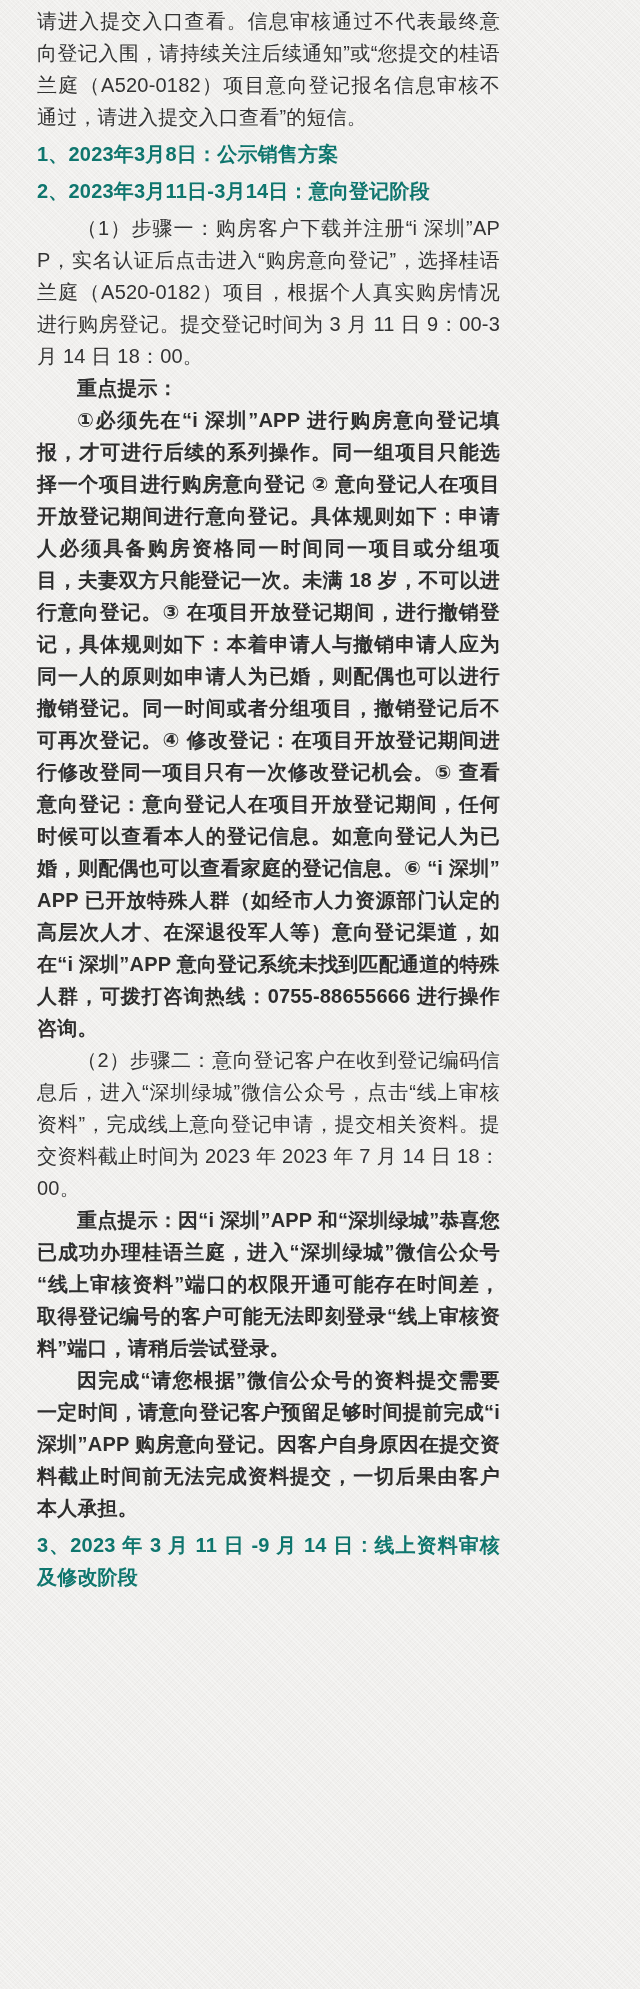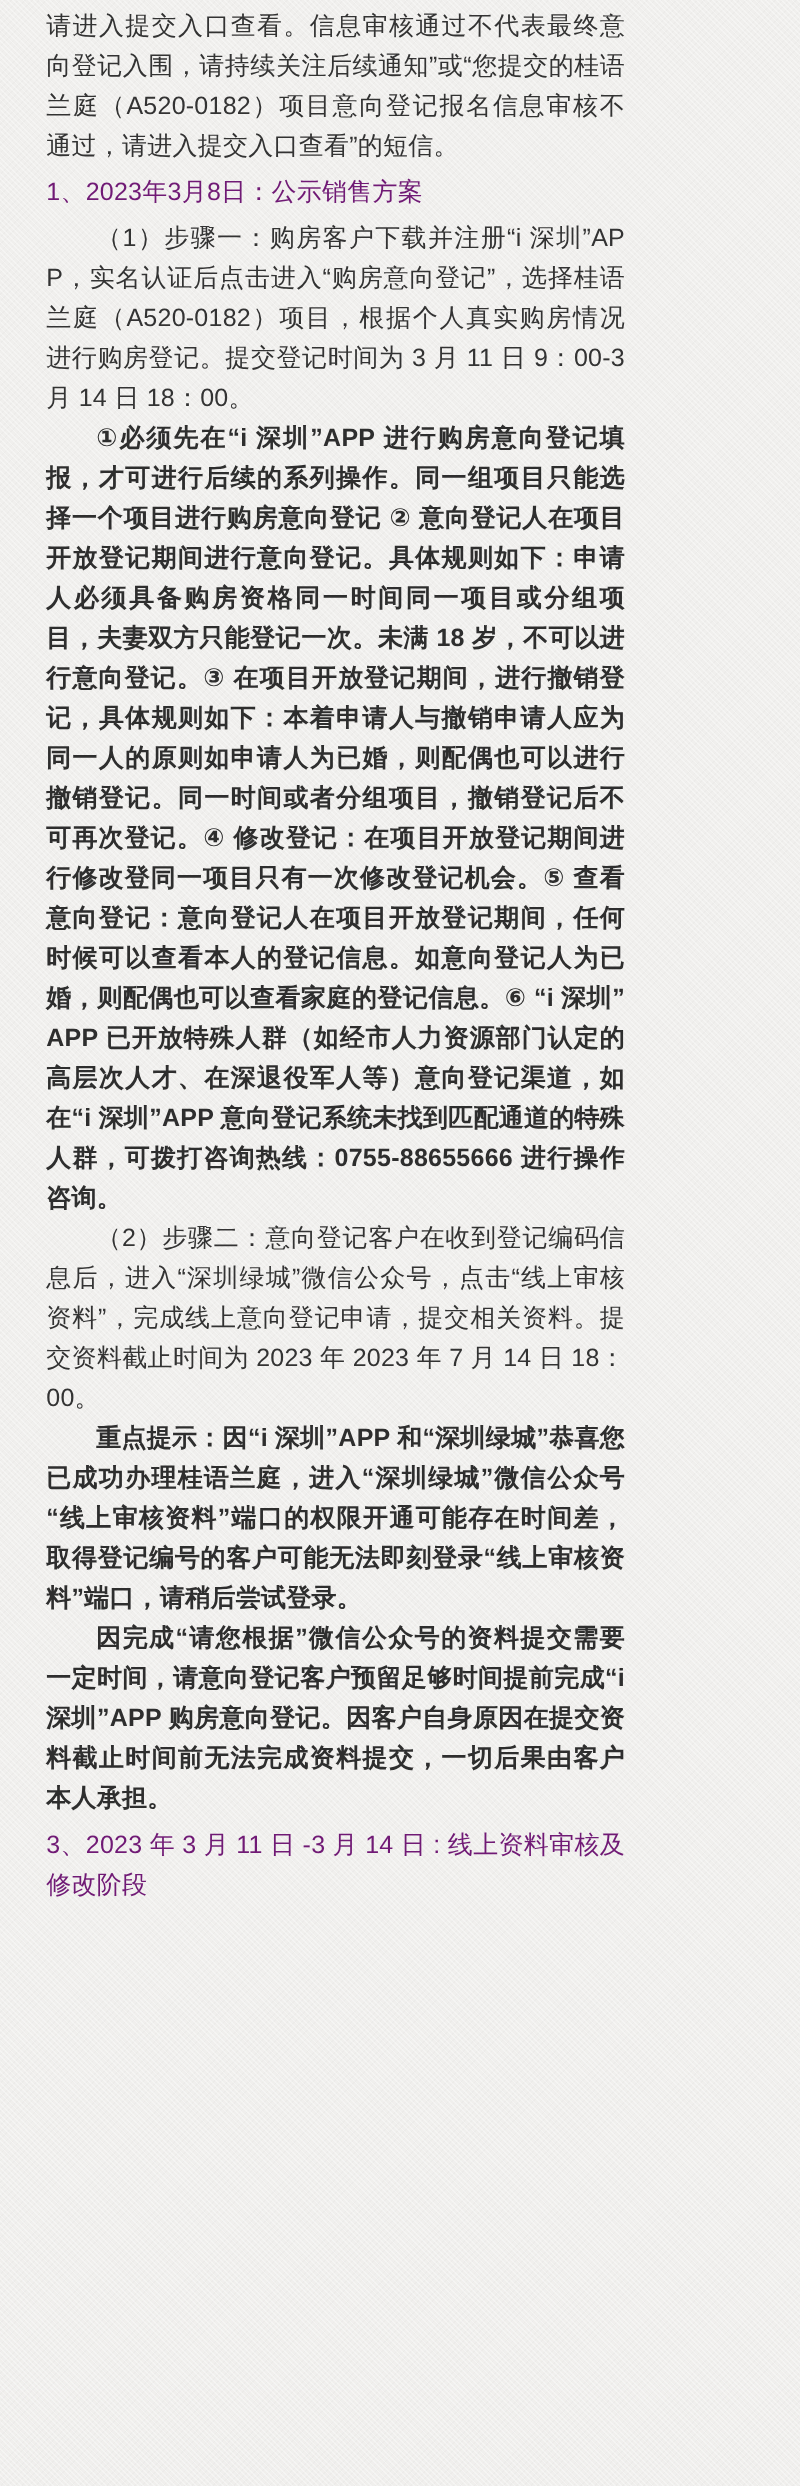--- a/index.html
+++ b/index.html
@@ -42,30 +42,32 @@
     text-indent: 2em;
     font-weight: 400;
   }
   .para-bold {
     text-indent: 2em;
     font-weight: 700;
     color: #2e2e2e;
   }
   .para-heading {
     text-indent: 0;
-    font-weight: 400;
-    color: #701a75;
+    font-weight: 700;
+    color: #0f766e;
     margin: 5px 0 5px 0 !important;
   }
 </style>
 </head>
 <body>
 
 <main class="article">
     <p class="para-continued">请进入提交入口查看。信息审核通过不代表最终意向登记入围，请持续关注后续通知”或“您提交的桂语兰庭（A520-0182）项目意向登记报名信息审核不通过，请进入提交入口查看”的短信。</p>
     <p class="para-heading">1、2023年3月8日：公示销售方案</p>
+    <p class="para-heading">2、2023年3月11日-3月14日：意向登记阶段</p>
     <p class="para-normal">（1）步骤一：购房客户下载并注册“i 深圳”APP，实名认证后点击进入“购房意向登记”，选择桂语兰庭（A520-0182）项目，根据个人真实购房情况进行购房登记。提交登记时间为 3 月 11 日 9：00-3 月 14 日 18：00。</p>
+    <p class="para-bold">重点提示：</p>
     <p class="para-bold">①必须先在“i 深圳”APP 进行购房意向登记填报，才可进行后续的系列操作。同一组项目只能选择一个项目进行购房意向登记 ② 意向登记人在项目开放登记期间进行意向登记。具体规则如下：申请人必须具备购房资格同一时间同一项目或分组项目，夫妻双方只能登记一次。未满 18 岁，不可以进行意向登记。③ 在项目开放登记期间，进行撤销登记，具体规则如下：本着申请人与撤销申请人应为同一人的原则如申请人为已婚，则配偶也可以进行撤销登记。同一时间或者分组项目，撤销登记后不可再次登记。④ 修改登记：在项目开放登记期间进行修改登同一项目只有一次修改登记机会。⑤ 查看意向登记：意向登记人在项目开放登记期间，任何时候可以查看本人的登记信息。如意向登记人为已婚，则配偶也可以查看家庭的登记信息。⑥ “i 深圳”APP 已开放特殊人群（如经市人力资源部门认定的高层次人才、在深退役军人等）意向登记渠道，如在“i 深圳”APP 意向登记系统未找到匹配通道的特殊人群，可拨打咨询热线：0755-88655666 进行操作咨询。</p>
     <p class="para-normal">（2）步骤二：意向登记客户在收到登记编码信息后，进入“深圳绿城”微信公众号，点击“线上审核资料”，完成线上意向登记申请，提交相关资料。提交资料截止时间为 2023 年 2023 年 7 月 14 日 18：00。</p>
     <p class="para-bold">重点提示：因“i 深圳”APP 和“深圳绿城”恭喜您已成功办理桂语兰庭，进入“深圳绿城”微信公众号“线上审核资料”端口的权限开通可能存在时间差，取得登记编号的客户可能无法即刻登录“线上审核资料”端口，请稍后尝试登录。</p>
     <p class="para-bold">因完成“请您根据”微信公众号的资料提交需要一定时间，请意向登记客户预留足够时间提前完成“i 深圳”APP 购房意向登记。因客户自身原因在提交资料截止时间前无法完成资料提交，一切后果由客户本人承担。</p>
-    <p class="para-heading">3、2023 年 3 月 11 日 -3 月 14 日 : 线上资料审核及修改阶段</p>
+    <p class="para-heading">3、2023 年 3 月 11 日 -9 月 14 日 : 线上资料审核及修改阶段</p>
   </main>
 
 </body></html>

